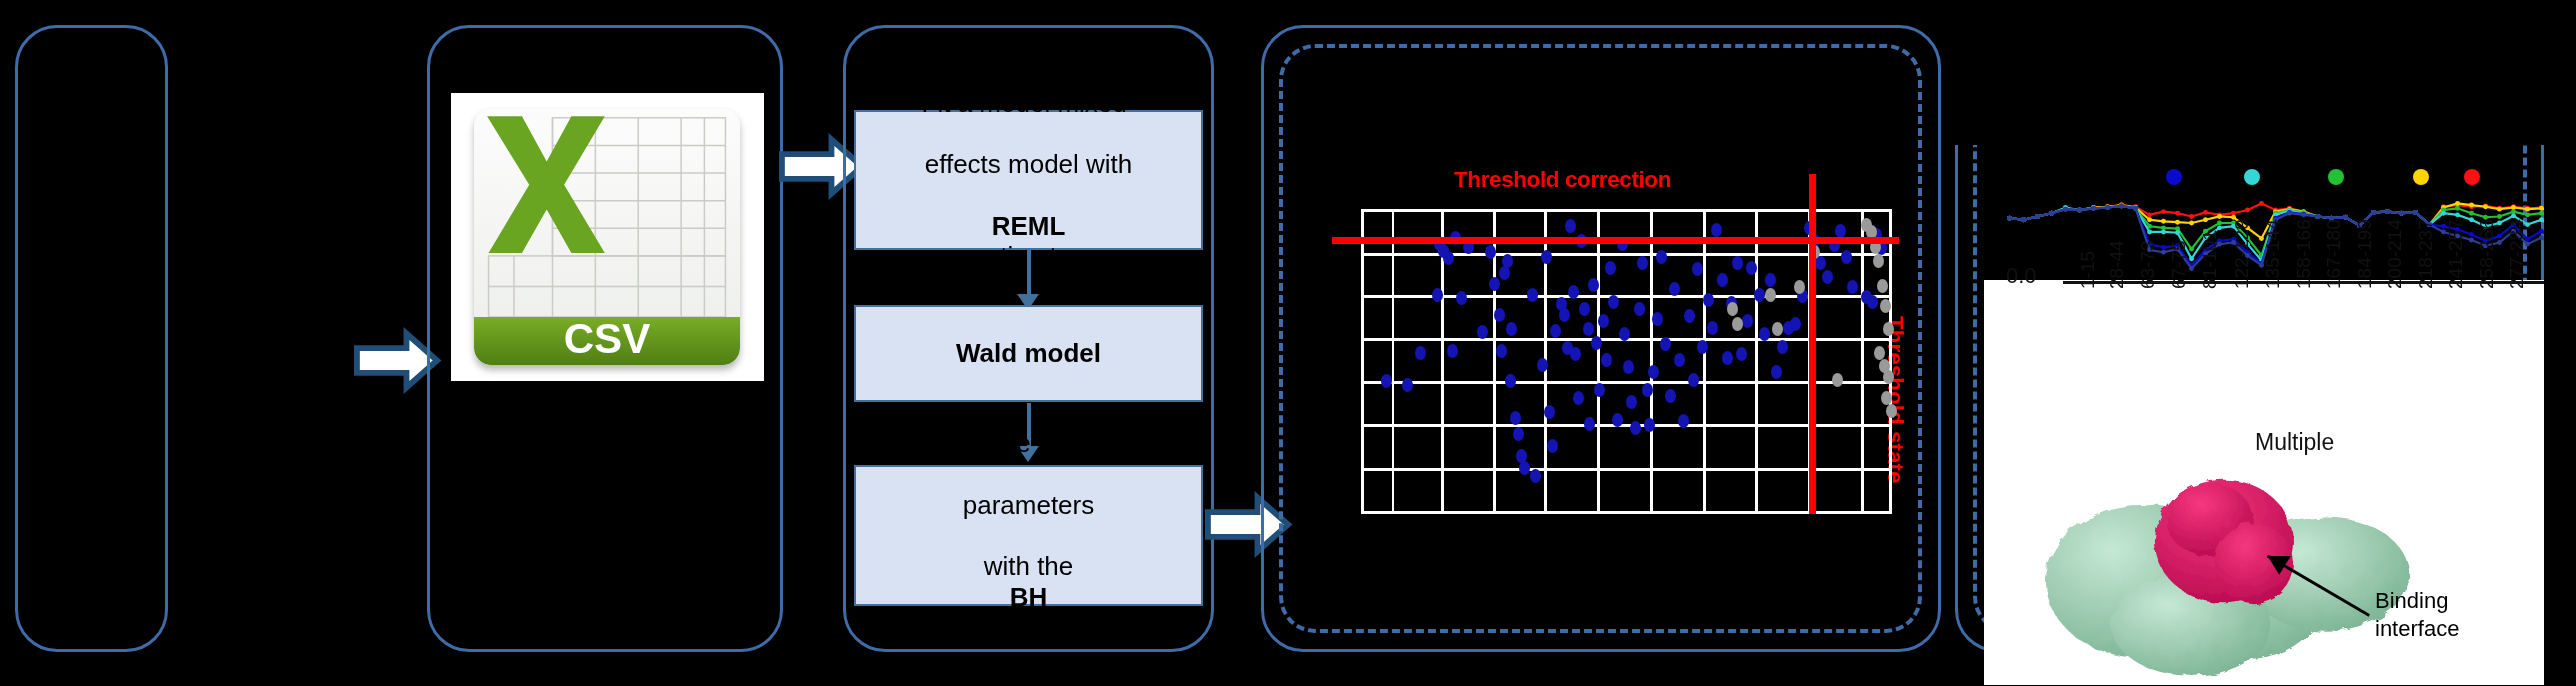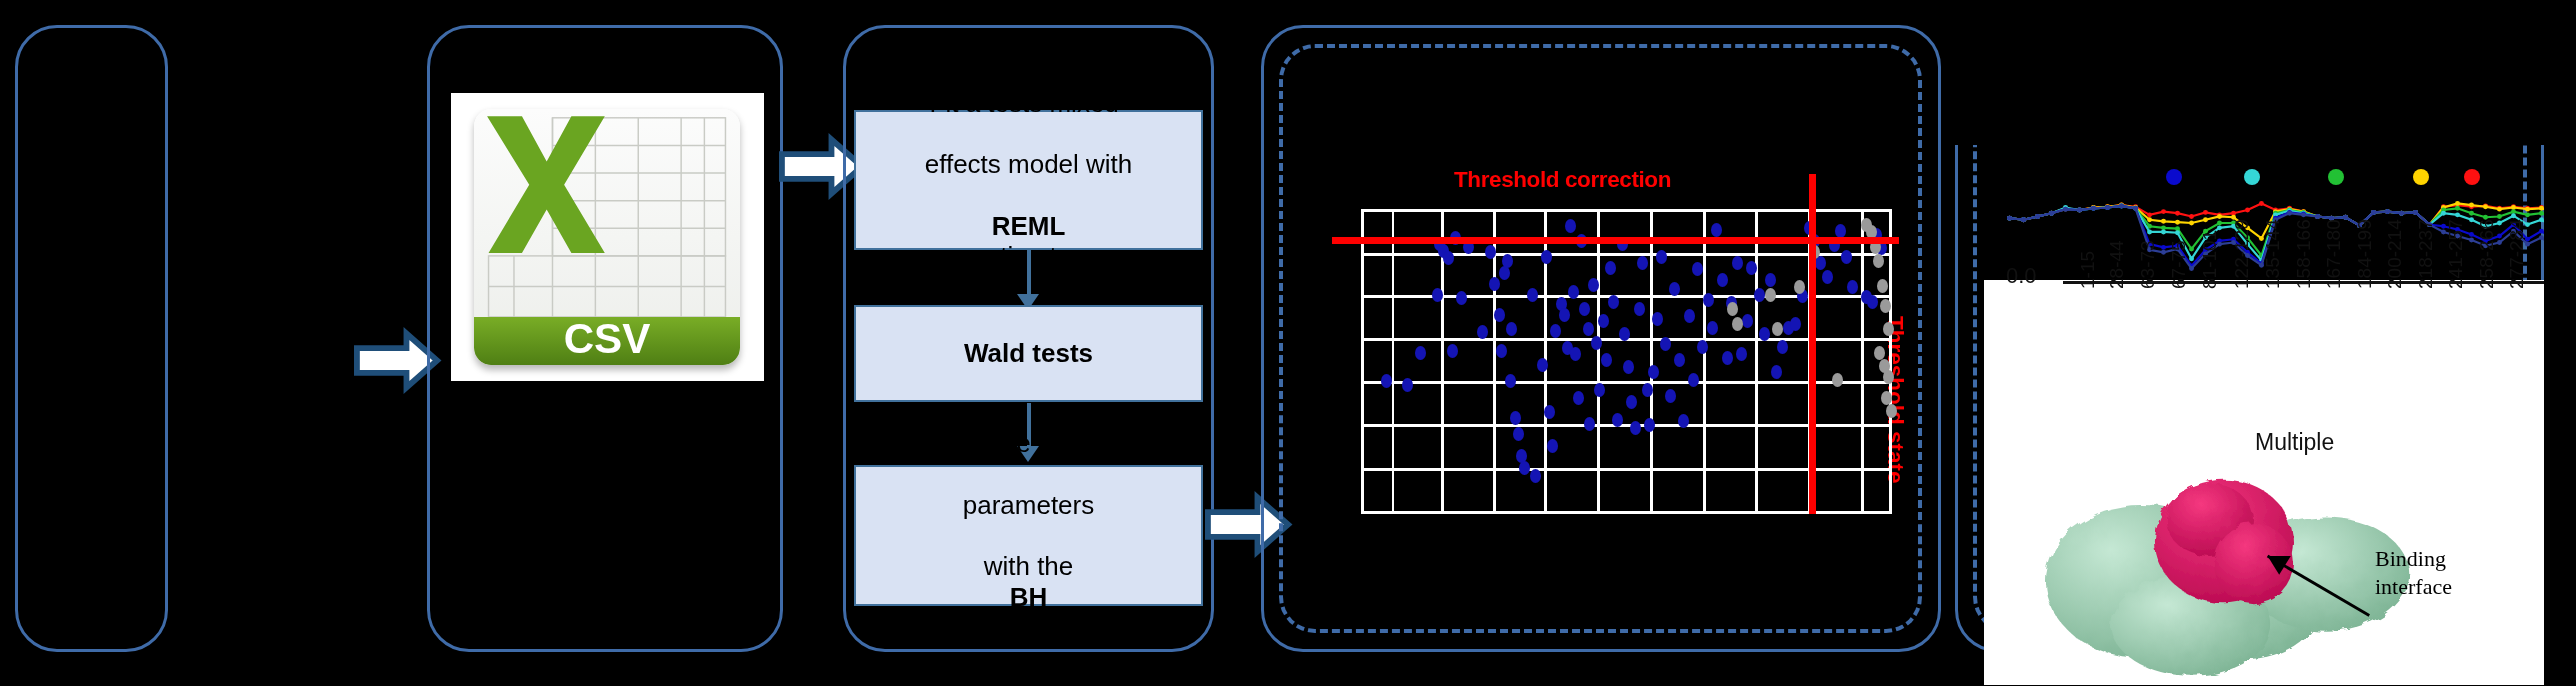--- a/index.html
+++ b/index.html
@@ -108,31 +108,31 @@
 <div class="flow-arrow" style="left:779px;top:135px;width:86px;height:63px;">
   <svg width="86" height="63" viewBox="0 0 118 86">
     <path d="M4 26 L72 26 L72 6 L114 43 L72 80 L72 60 L4 60 Z" fill="#ffffff" stroke="#1f4e79" stroke-width="8" stroke-linejoin="miter"></path>
   </svg>
 </div>
 
 <div class="panel" style="left:843px;top:25px;width:371px;height:627px;"></div>
 
 <div class="step" style="left:854px;top:110px;width:349px;height:140px;font-size:26px;">
   <span>
-    <span>Fit a tests mixed-</span><br>
+    <span>Fit a model mixed-</span><br>
     <span>effects model with</span><br>
     <b>REML</b><span> estimates</span>
   </span>
 </div>
 <div class="connector" style="left:1027px;top:250px;height:51px;"></div>
 <div class="connector-head" style="left:1017px;top:294px;"></div>
 
 <div class="step" style="left:854px;top:305px;width:349px;height:97px;font-size:26px;">
   <span>
-    <b>Wald tests</b><br>
+    <b>Wald model</b><br>
   </span>
 </div>
 <div class="connector" style="left:1027px;top:403px;height:51px;"></div>
 <div class="connector-head" style="left:1017px;top:446px;"></div>
 
 <div class="step" style="left:854px;top:465px;width:349px;height:141px;font-size:26px;">
   <span>
     <span>Peptide testing</span><br>
     <span>parameters</span><br>
     <span>with the </span><b>BH</b><span> procedure</span>
@@ -616,20 +616,20 @@
       <ellipse cx="300" cy="120" rx="95" ry="85" fill="url(#psurf)"></ellipse>
       <ellipse cx="280" cy="90" rx="60" ry="50" fill="url(#psurf)"></ellipse>
       <ellipse cx="340" cy="150" rx="55" ry="55" fill="url(#psurf)"></ellipse>
     </g>
 
     <line x1="500" y1="222" x2="360" y2="140" stroke="#000" stroke-width="4"></line>
     <polygon points="360,140 392,140 376,166" fill="#000"></polygon>
   </svg>
 </div>
 
-<div class="bindlabel" style="left:2375px;top:545px;font-family:Liberation Serif, serif;">
+<div class="bindlabel" style="left:2375px;top:587px;">
   <div>Binding</div>
   <div>interface</div>
 </div>
 
 <div class="blackmask" style="left:2544px;top:0px;width:32px;height:687px;"></div>
 <div class="blackmask" style="left:1955px;top:0px;width:621px;height:145px;"></div>
 
 
 </body></html>

